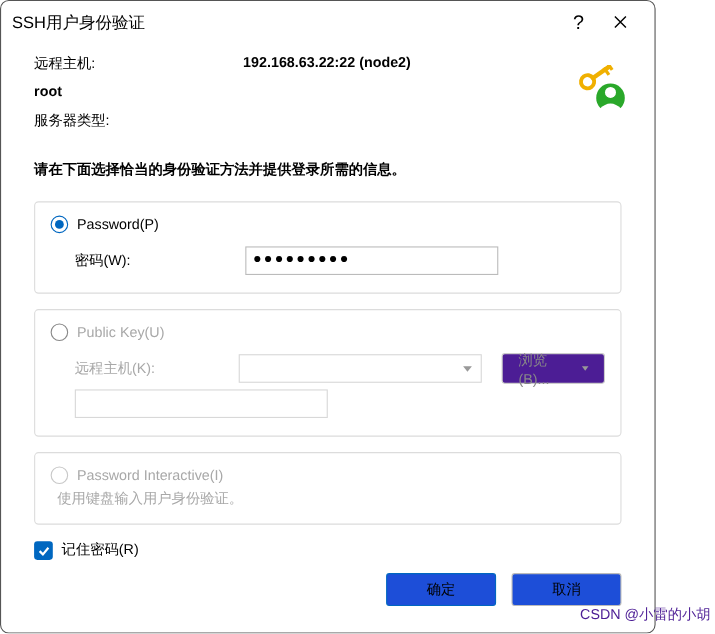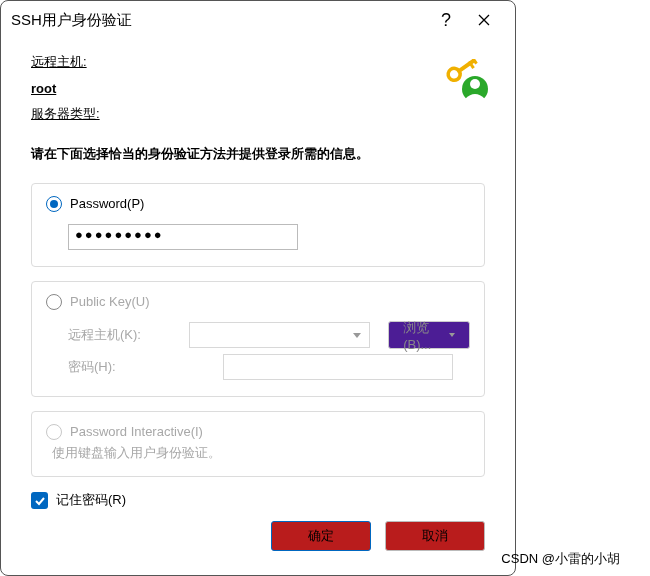--- a/index.html
+++ b/index.html
@@ -5,21 +5,21 @@
     * { box-sizing: border-box; margin: 0; padding: 0; }
     body {
       font-family: "Microsoft YaHei", "Segoe UI", sans-serif;
       font-size: 13px;
       background: #fff;
       width: 650px;
       height: 576px;
       overflow: hidden;
     }
     .dialog {
-      width: 516px;
+      width: 596px;
       height: 576px;
       border: 1px solid #555;
       border-radius: 8px;
       background: #fff;
       display: flex;
       flex-direction: column;
     }
     .titlebar {
       display: flex;
       align-items: center;
@@ -46,23 +46,21 @@
     .content {
       padding: 10px 30px 0 30px;
       flex: 1;
     }
     .info-section {
       position: relative;
       margin-bottom: 18px;
     }
     .info-row {
       display: flex;
-      align-items: center;
       height: 26px;
-      text-decoration: underline;
     }
     .info-label {
       width: 190px;
       color: #000;
     }
     .info-value {
       font-weight: bold;
       color: #000;
     }
     .auth-icon {
@@ -202,32 +200,32 @@
       justify-content: flex-end;
       gap: 14px;
       padding-right: 0;
       margin-top: 6px;
     }
     .btn {
       min-width: 100px;
       height: 30px;
       border: 1px solid #bbb;
       border-radius: 3px;
-      background: #b91c1c;
+      background: #1d4ed8;
       display: flex;
       align-items: center;
       justify-content: center;
       cursor: pointer;
     }
     .btn.primary { border-color: #0067c0; }
     .watermark {
       position: absolute;
-      right: 30px;
+      right: 4px;
       bottom: 8px;
-      color: #000000;
+      color: #4c1d95;
       font-size: 13px;
       pointer-events: none;
     }
   </style>
 </head>
 <body>
 
 <div class="dialog">
 
   <div class="titlebar">
@@ -238,20 +236,21 @@
           <path d="M1 1 L11 11 M11 1 L1 11" stroke="#000" stroke-width="1.3" fill="none"></path>
         </svg>
     </div>
   </div>
 
   <div class="content">
 
     <div class="info-section">
       <div class="info-row">
         <div class="info-label">远程主机:</div>
+        <div class="info-value">192.168.63.22:22 (node2)</div>
       </div>
       <div class="info-row">
         <div class="info-value">root</div>
       </div>
       <div class="info-row">
         <div class="info-label">服务器类型:</div>
       </div>
       <div class="auth-icon">
         <svg viewBox="0 0 48 48">
           <circle cx="30" cy="30" r="13" fill="#2aa82a"></circle>
@@ -268,38 +267,38 @@
     </div>
 
     <div class="instruction">请在下面选择恰当的身份验证方法并提供登录所需的信息。</div>
 
     <div class="group">
       <div class="radio-row">
         <div class="radio checked"></div>
         <div class="radio-label">Password(P)</div>
       </div>
       <div class="field-row">
+        <div class="field-label">密码(W):</div>
         <div class="text-input pwd">●●●●●●●●●</div>
       </div>
     </div>
 
     <div class="group disabled">
       <div class="radio-row">
         <div class="radio"></div>
         <div class="radio-label">Public Key(U)</div>
       </div>
       <div class="field-row">
         <div class="field-label">远程主机(K):</div>
         <div class="combo"></div>
         <div class="browse-btn">
           <span>浏览(B)...</span>
         </div>
       </div>
       <div class="field-row">
-        <div class="field-label">密码(H):</div>
         <div class="text-input disabled" style="width:230px"></div>
       </div>
     </div>
 
     <div class="group disabled">
       <div class="radio-row" style="margin-bottom:4px">
         <div class="radio disabled"></div>
         <div class="radio-label">Password Interactive(I)</div>
       </div>
       <div class="group-desc">使用键盘输入用户身份验证。</div>

